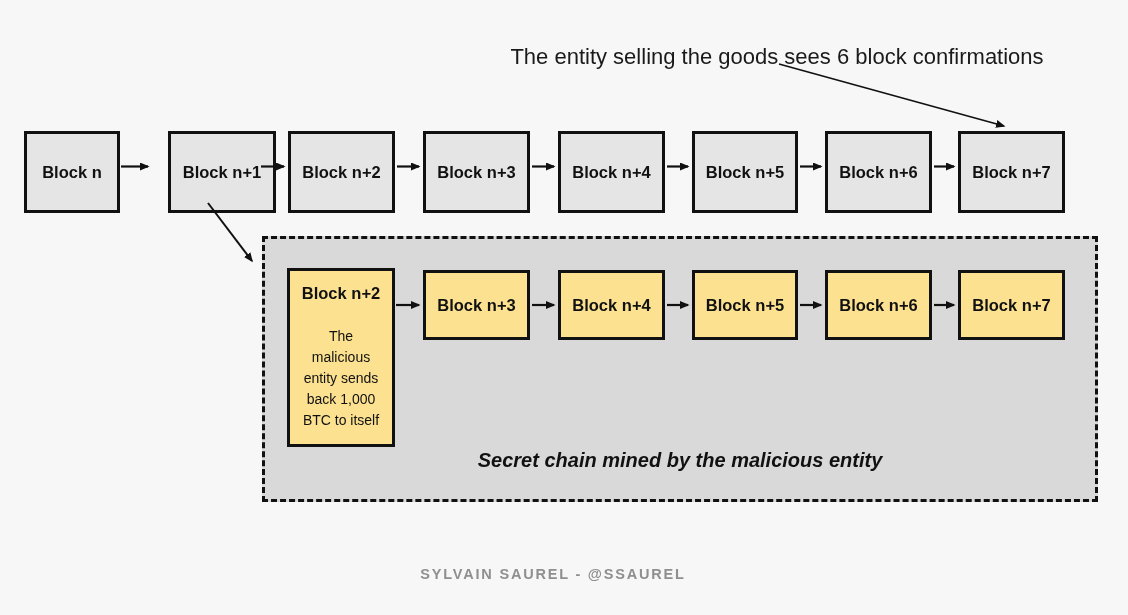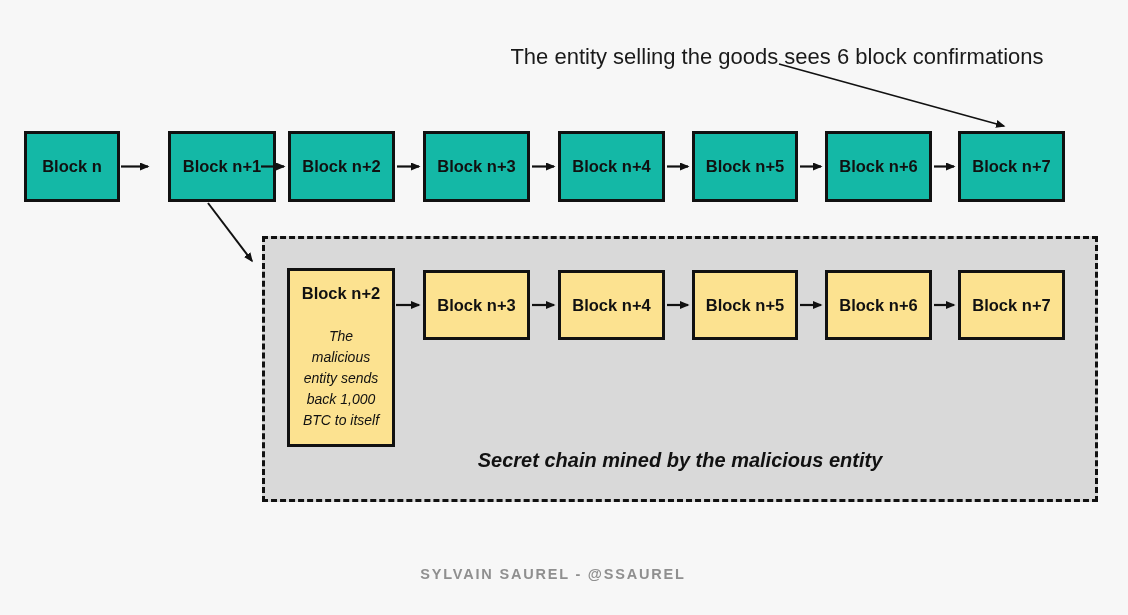--- a/index.html
+++ b/index.html
@@ -12,29 +12,29 @@
     position: absolute; top: 30px; left: 437px; width: 680px;
     text-align: center; font-size: 22px; line-height: 26px; color: #1a1a1a; margin-top: 14px;
   }
   .block {
     position: absolute; box-sizing: border-box;
     border: 3px solid #111; display: flex;
     align-items: center; justify-content: center;
     font-weight: bold; font-size: 16.5px; color: #111;
     text-align: center;
   }
-  .block.green { background: #14b8a6; top: 131px; height: 71px; }
+  .block.green { background: #e5e5e5; top: 131px; height: 82px; }
   .block.yellow { background: #fce290; top: 270px; height: 70px; }
   .block.tall {
     top: 268px; height: 179px;
     flex-direction: column; justify-content: flex-start;
     padding-top: 13px;
   }
   .note {
-    font-weight: normal; font-style: italic; font-size: 14px;
+    font-weight: normal; font-size: 14px;
     line-height: 1.5; white-space: pre-line; text-align: center;
     margin-top: 23px;
   }
   .secret-box {
     position: absolute; left: 262px; top: 236px; width: 836px; height: 266px;
     box-sizing: border-box; background: #d9d9d9; border: 3px dashed #111;
   }
   .caption {
     position: absolute; top: 433px; left: 262px; width: 836px;
     text-align: center; font-weight: bold; font-style: italic;

